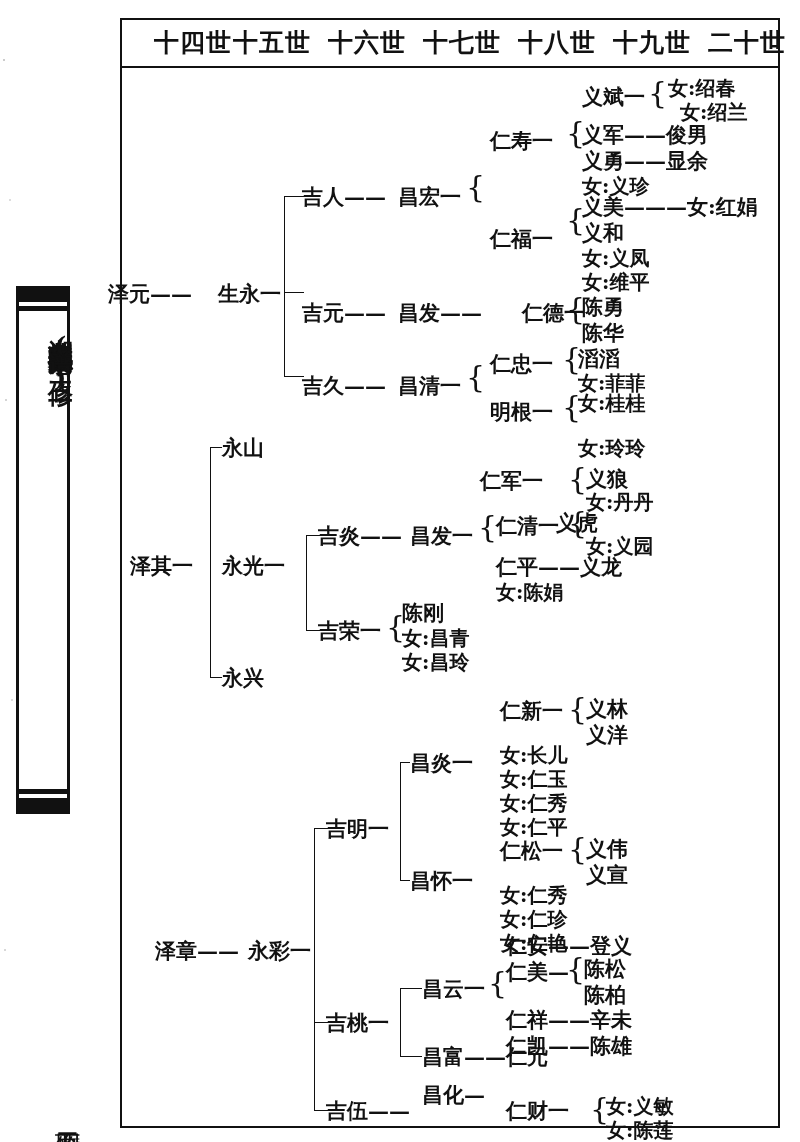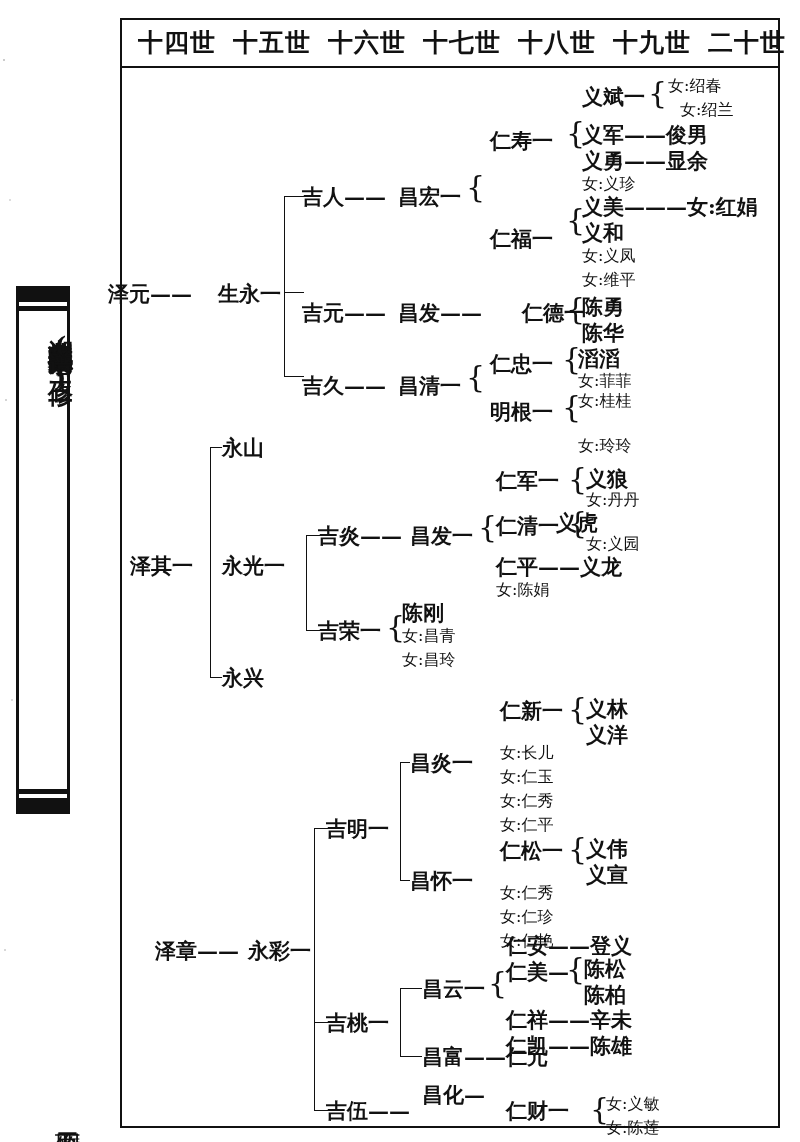--- a/index.html
+++ b/index.html
@@ -57,21 +57,21 @@
     font-size:26px;line-height:1.15;
     font-family:"DejaVu Serif","Liberation Serif",serif;
   }
   
   .node{
     position:absolute;white-space:nowrap;
     font-size:21px;line-height:1;
     font-family:"DejaVu Serif","Liberation Serif",serif;
     font-weight:bold;
   }
-  .node.small{font-size:16px;font-weight:normal;}
+  .node.small{font-size:20px;font-weight:bold;}
   
   .h{position:absolute;border-top:1.6px solid #111;height:0;}
   .v{position:absolute;border-left:1.6px solid #111;width:0;}
   .brace{
     position:absolute;
     font-size:30px;line-height:1;
     font-family:"DejaVu Serif","Liberation Serif",serif;
   }
   
   #speckle{position:absolute;left:0;top:0;width:18px;height:1142px;
@@ -83,21 +83,21 @@
       radial-gradient(circle at 5px 950px,#d8d8d8 1px,transparent 1.5px);
   }
 </style>
 </head>
 <body>
 
 <div id="speckle"></div>
 
 <div id="frame"></div>
 <div id="headerbar">
-  <span class="gen" style="left:18px">十四世</span>
+  <span class="gen" style="left:34px">十四世</span>
   <span class="gen" style="left:113px">十五世</span>
   <span class="gen" style="left:208px">十六世</span>
   <span class="gen" style="left:303px">十七世</span>
   <span class="gen" style="left:398px">十八世</span>
   <span class="gen" style="left:493px">十九世</span>
   <span class="gen" style="left:588px">二十世</span>
 </div>
 
 <div id="spine">
   <div class="cap top"></div>
@@ -166,21 +166,21 @@
 <div class="node" style="left:222px;top:555px">永光一</div>
 <div class="node" style="left:222px;top:667px">永兴</div>
 
 <div class="v" style="left:306px;top:535px;height:95px"></div>
 <div class="h" style="left:306px;top:535px;width:14px"></div>
 <div class="h" style="left:306px;top:630px;width:14px"></div>
 
 <div class="node" style="left:318px;top:525px">吉炎——</div>
 <div class="node" style="left:410px;top:525px">昌发一</div>
 <div class="brace" style="left:478px;top:512px">{</div>
-<div class="node" style="left:496px;top:470px">仁军一</div>
+<div class="node" style="left:480px;top:470px">仁军一</div>
 <div class="brace" style="left:568px;top:464px">{</div>
 <div class="node" style="left:586px;top:468px">义狼</div>
 <div class="node small" style="left:586px;top:492px">女:丹丹</div>
 <div class="node" style="left:496px;top:515px">仁清一</div>
 <div class="brace" style="left:568px;top:508px">{</div>
 <div class="node" style="left:556px;top:512px">义虎</div>
 <div class="node small" style="left:586px;top:536px">女:义园</div>
 <div class="node" style="left:496px;top:556px">仁平——义龙</div>
 <div class="node small" style="left:496px;top:582px">女:陈娟</div>
 

